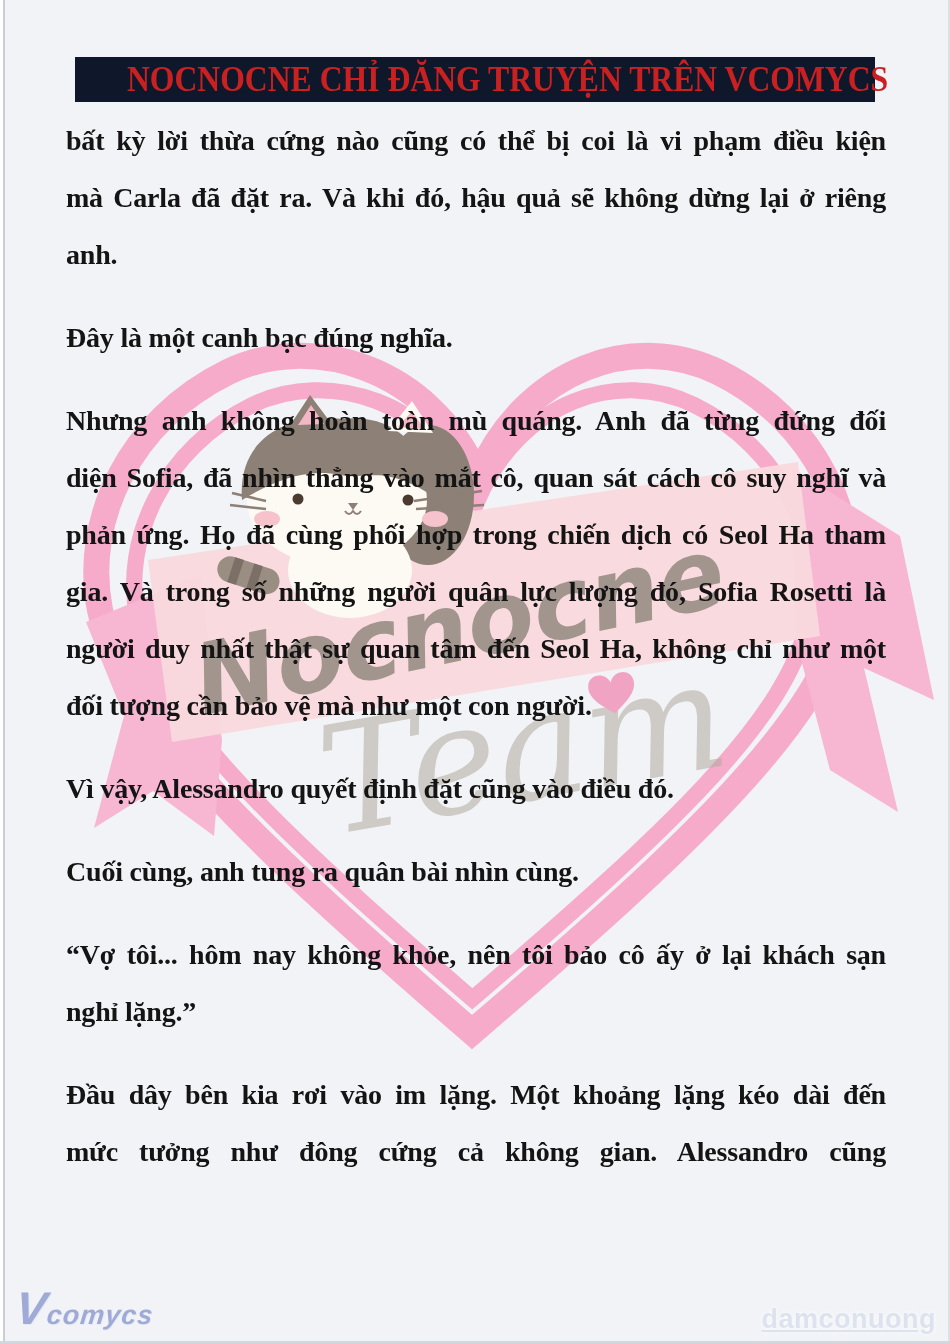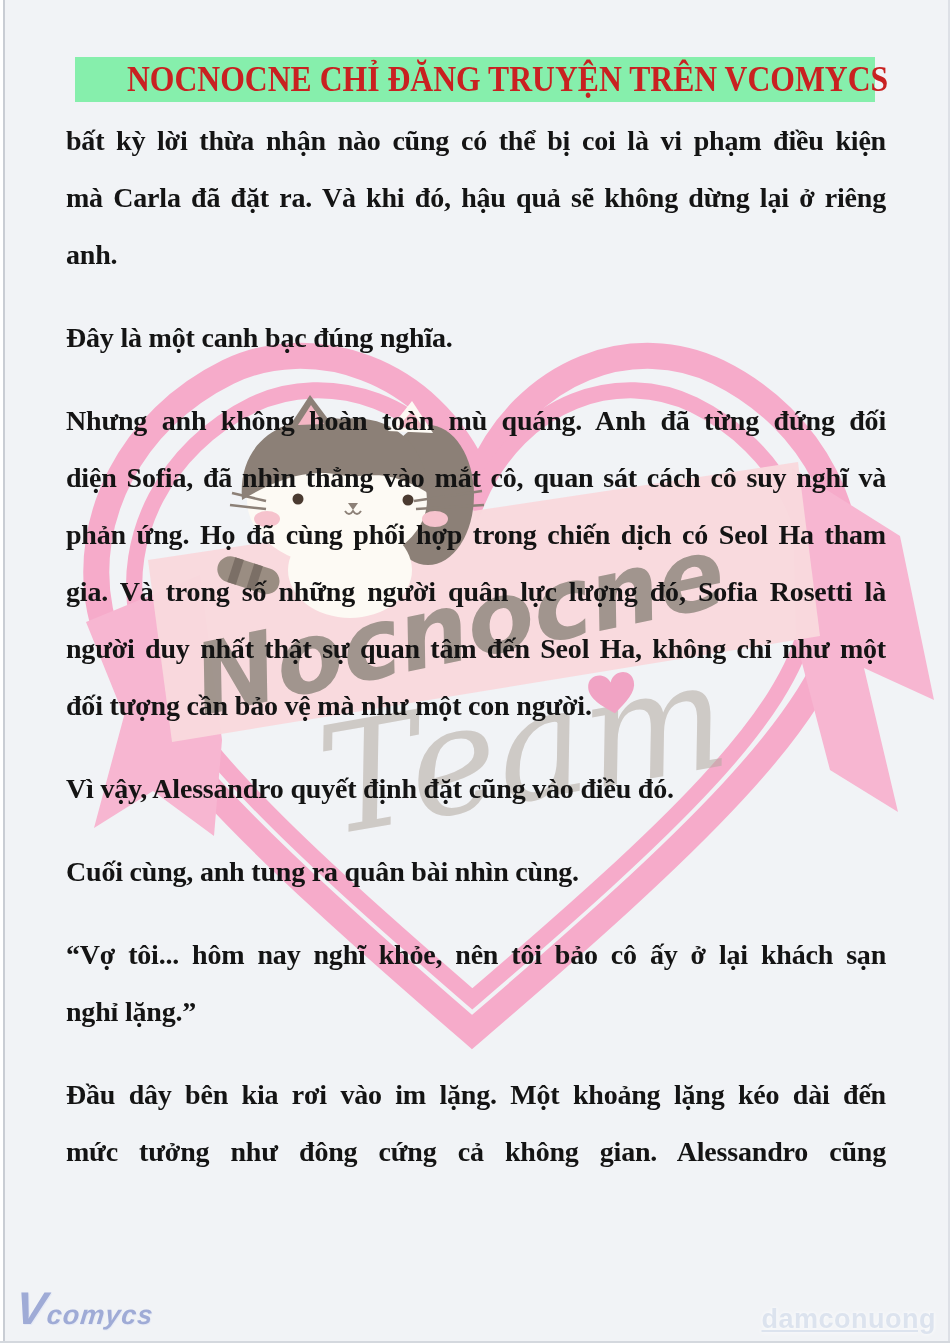--- a/index.html
+++ b/index.html
@@ -108,27 +108,27 @@
 
     <text x="460" y="660" text-anchor="middle" transform="rotate(-12 460 630)" font-family="DejaVu Sans, sans-serif" font-weight="bold" font-style="italic" font-size="98" fill="#9b9088" opacity="0.93">Nocnocne</text>
 
     <text x="525" y="800" text-anchor="middle" transform="rotate(-10 525 760)" font-family="DejaVu Serif, serif" font-style="italic" font-size="150" fill="#b3a9a0" opacity="0.55">Team</text>
 
     <g transform="translate(585,672) rotate(-8)">
       <path d="M 24 14 C 20 2 2 2 1 16 C 0 27 12 36 24 45 C 36 36 48 27 47 16 C 46 2 28 2 24 14 Z" fill="#f1a3c4"></path>
     </g>
   </svg>
 
-  <div class="header" style="background: #86efac; text-align: right;">
+  <div class="header" style="background: #0f172a; text-align: right;">
     <span class="header-text" style="color: rgb(201, 33, 33);">NOCNOCNE CHỈ ĐĂNG TRUYỆN TRÊN VCOMYCS</span>
   </div>
 
   <div class="text-block">
       <div class="para">
-        <div class="line stretch">bất kỳ lời thừa nhận nào cũng có thể bị coi là vi phạm điều kiện</div>
+        <div class="line stretch">bất kỳ lời thừa cứng nào cũng có thể bị coi là vi phạm điều kiện</div>
         <div class="line stretch">mà Carla đã đặt ra. Và khi đó, hậu quả sẽ không dừng lại ở riêng</div>
         <div class="line">anh.</div>
       </div>
       <div class="para">
         <div class="line">Đây là một canh bạc đúng nghĩa.</div>
       </div>
       <div class="para">
         <div class="line stretch">Nhưng anh không hoàn toàn mù quáng. Anh đã từng đứng đối</div>
         <div class="line stretch">diện Sofia, đã nhìn thẳng vào mắt cô, quan sát cách cô suy nghĩ và</div>
         <div class="line stretch">phản ứng. Họ đã cùng phối hợp trong chiến dịch có Seol Ha tham</div>
@@ -136,21 +136,21 @@
         <div class="line stretch">người duy nhất thật sự quan tâm đến Seol Ha, không chỉ như một</div>
         <div class="line">đối tượng cần bảo vệ mà như một con người.</div>
       </div>
       <div class="para">
         <div class="line">Vì vậy, Alessandro quyết định đặt cũng vào điều đó.</div>
       </div>
       <div class="para">
         <div class="line">Cuối cùng, anh tung ra quân bài nhìn cùng.</div>
       </div>
       <div class="para">
-        <div class="line stretch">“Vợ tôi... hôm nay nghĩ khỏe, nên tôi bảo cô ấy ở lại khách sạn</div>
+        <div class="line stretch">“Vợ tôi... hôm nay không khỏe, nên tôi bảo cô ấy ở lại khách sạn</div>
         <div class="line">nghỉ lặng.”</div>
       </div>
       <div class="para">
         <div class="line stretch">Đầu dây bên kia rơi vào im lặng. Một khoảng lặng kéo dài đến</div>
         <div class="line stretch">mức tưởng như đông cứng cả không gian. Alessandro cũng</div>
       </div>
     </div>
 
   <div class="vcomycs">
     <span>Vcomycs</span>

